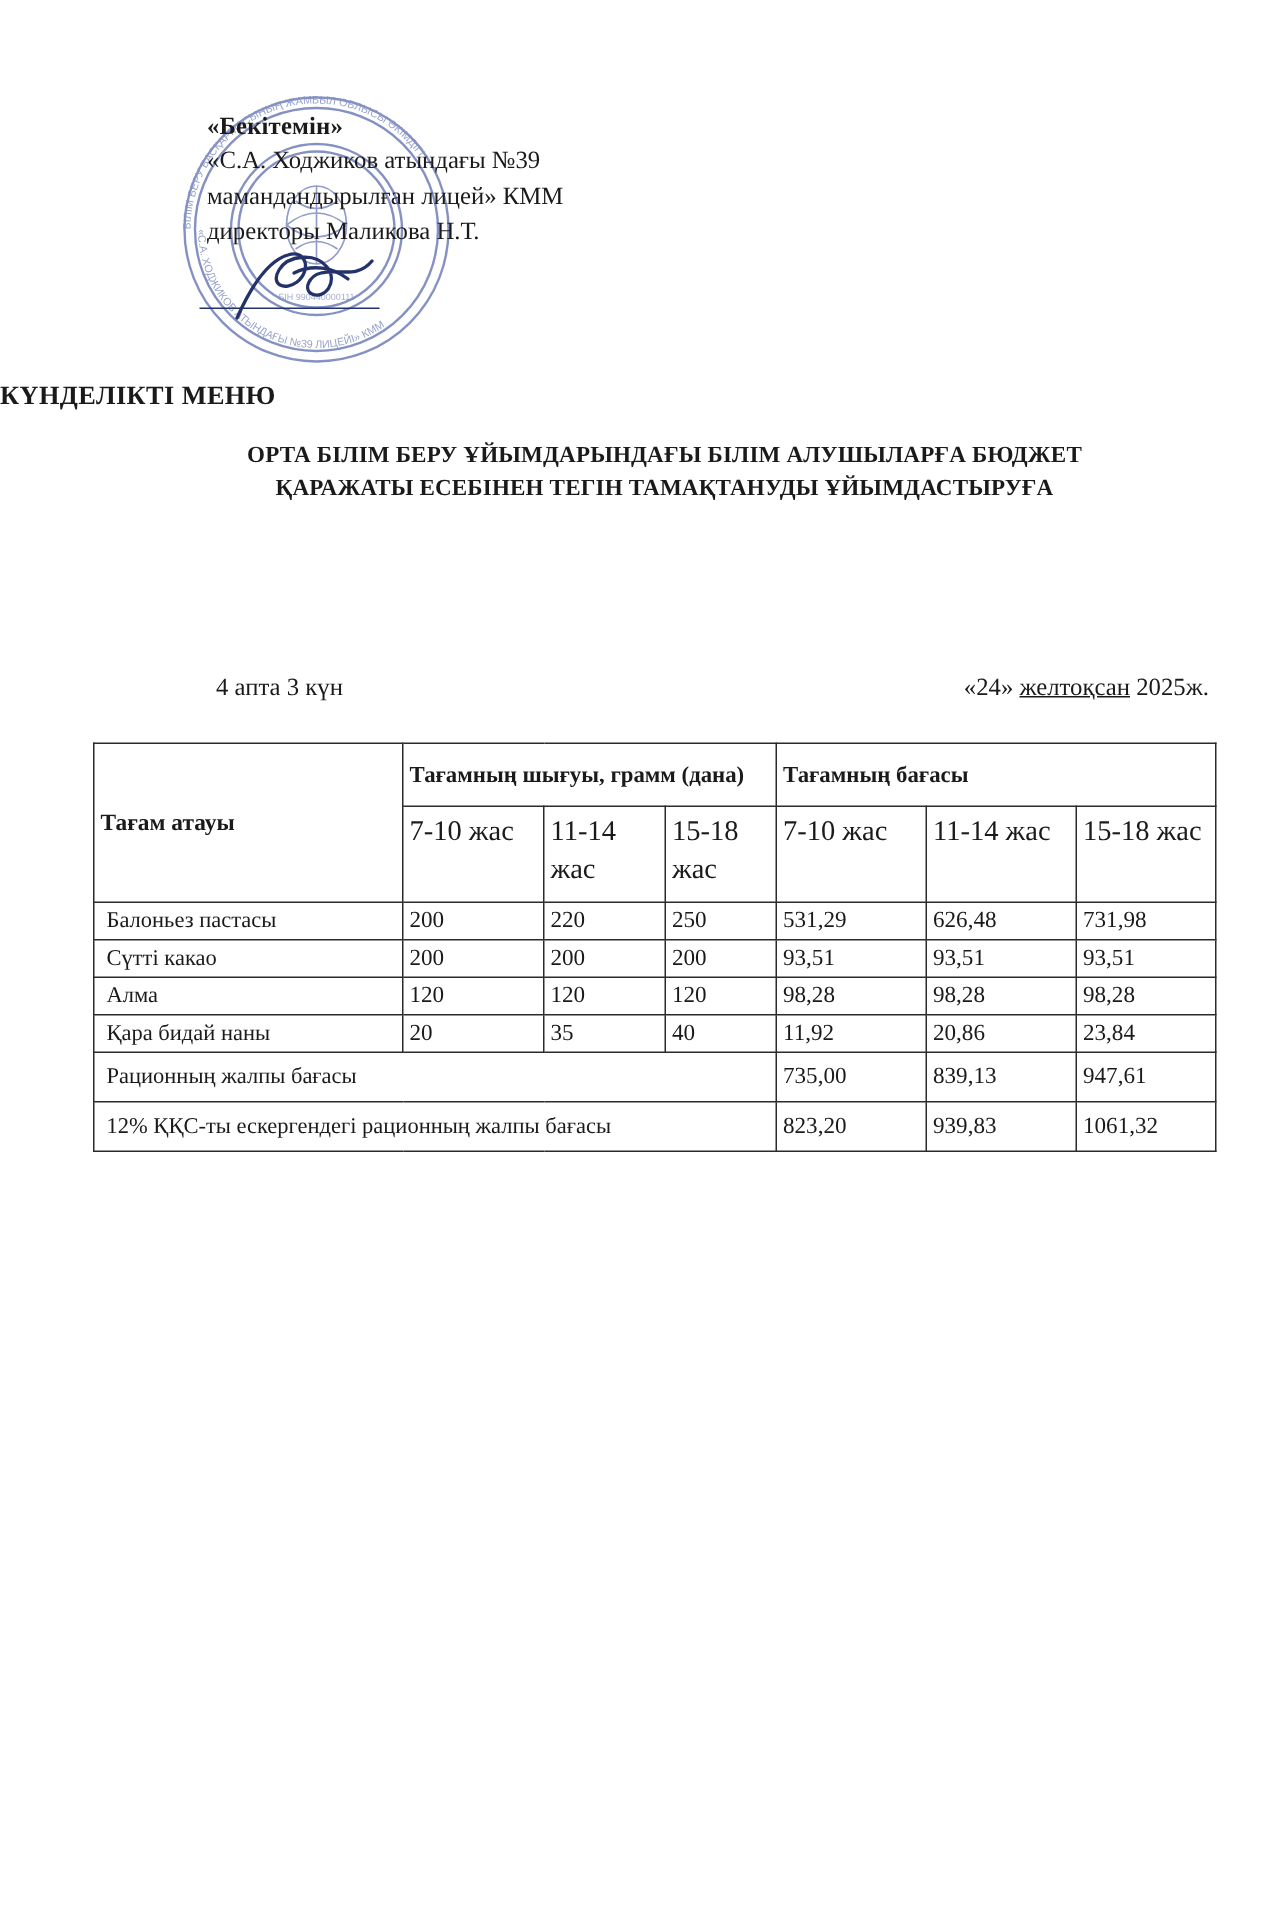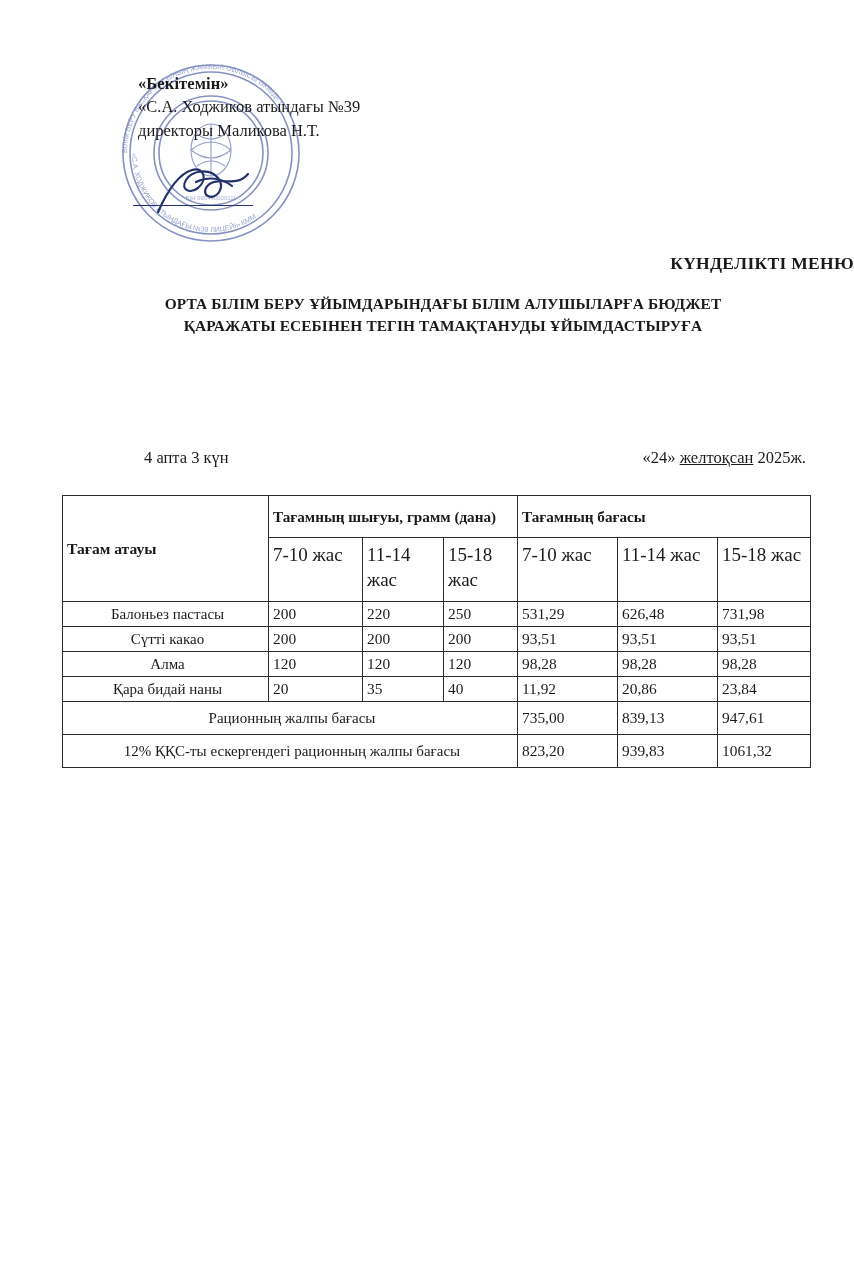--- a/index.html
+++ b/index.html
@@ -65,21 +65,21 @@
     z-index: 1;
     opacity: .62;
   }
 
   
   #doc-title {
     position: absolute;
     left: 0;
     top: 253px;
     width: 854px;
-    text-align: right;
+    text-align: left;
     font-weight: bold;
     font-size: 17.5px;
     letter-spacing: .3px;
   }
   #doc-subtitle {
     position: absolute;
     left: 16px;
     top: 293px;
     width: 854px;
     text-align: center;
@@ -127,21 +127,21 @@
     font-weight: bold;
     font-size: 15.2px;
     line-height: 1.25;
   }
   #menu-table th.name-head {
     font-weight: bold;
     font-size: 15.6px;
   }
   #menu-table td.dish-name,
   #menu-table td.summary-name {
-    text-align: center;
+    text-align: left;
     padding-left: 8px;
     font-size: 15px;
     white-space: nowrap;
   }
   #menu-table th.sub {
     font-size: 19px;
     line-height: 1.3;
     vertical-align: top;
     padding-top: 5px;
   }
@@ -188,20 +188,21 @@
     <path d="M79 106 q14 -10 28 0"></path>
   </g>
   <g fill="#3b4f9e" opacity="0.75" font-family="&quot;Liberation Sans&quot;, sans-serif" font-size="6">
     <text x="93" y="140" text-anchor="middle">БІН 990440000111</text>
   </g>
 </svg>
 
 <div id="approval-block">
   <div class="appr-line appr-first">«Бекітемін»</div>
   <div class="appr-line">«С.А. Ходжиков атындағы №39</div>
+  <div class="appr-line">мамандандырылған лицей» КММ</div>
   <div class="appr-line">директоры Маликова Н.Т.</div>
 </div>
 
 <svg id="signature-mark" viewBox="0 0 115 58" xmlns="http://www.w3.org/2000/svg">
   <g fill="none" stroke="#23326b" stroke-width="2.2" stroke-linecap="round">
     <path d="M6 52 C 14 34, 26 14, 40 10 C 52 6, 56 20, 46 28 C 38 34, 28 30, 34 20 C 40 10, 58 8, 66 18 C 74 28, 64 40, 56 36 C 50 33, 54 24, 62 22 C 74 19, 86 26, 96 14"></path>
     <path d="M44 22 C 56 16, 70 18, 80 26"></path>
   </g>
 </svg>
 

